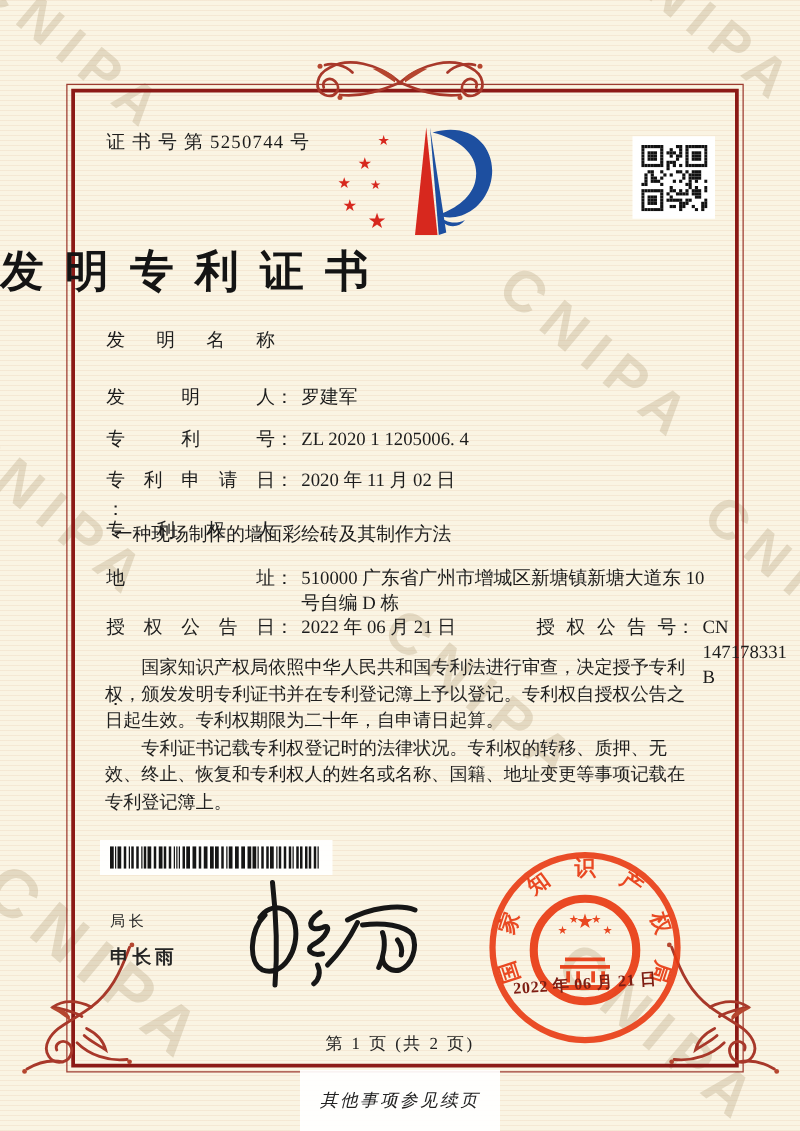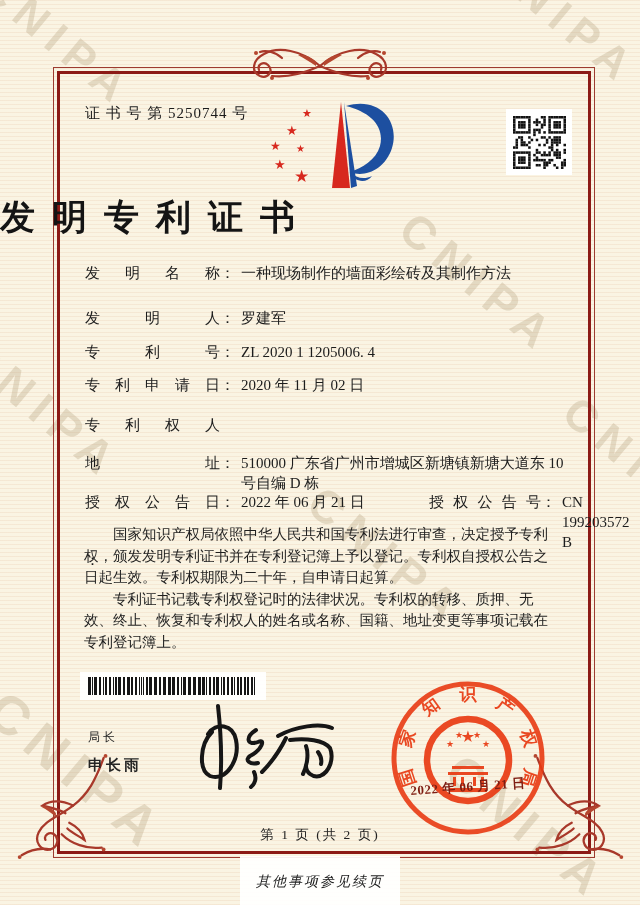--- a/index.html
+++ b/index.html
@@ -339,21 +339,21 @@
         <rect x="12.5" y="50" width="2.5" height="2.5" fill="#111"></rect>
         <rect x="15" y="50" width="2.5" height="2.5" fill="#111"></rect>
         <rect x="30" y="50" width="2.5" height="2.5" fill="#111"></rect>
         <rect x="42.5" y="50" width="2.5" height="2.5" fill="#111"></rect>
         <rect x="47.5" y="50" width="2.5" height="2.5" fill="#111"></rect>
       </svg>
   </div>
 
   <div class="title">发明专利证书</div>
 
-  <div class="frow" style="top:263px;">
+  <div class="frow" style="top:263px;flex-direction:column;">
     <span class="flabel">发明名称</span>
       <span class="fcolon">：</span>
     <span class="fvalue">一种现场制作的墙面彩绘砖及其制作方法</span>
   </div>
   <div class="frow" style="top:308px;justify-content:flex-end;">
     <span class="flabel">发明人</span>
       <span class="fcolon">：</span>
     <span class="fvalue">罗建军</span>
   </div>
   <div class="frow" style="top:342px;font-family:Liberation Serif, serif;">
@@ -374,21 +374,21 @@
     <span class="flabel">地址</span>
       <span class="fcolon">：</span>
     <span class="fvalue">510000 广东省广州市增城区新塘镇新塘大道东 10 号自编 D 栋</span>
   </div>
   <div class="frow" style="top:492px;">
     <span class="flabel">授权公告日</span>
       <span class="fcolon">：</span>
     <span class="fval-fixed">2022 年 06 月 21 日</span>
     <span class="flabel2">授权公告号</span>
       <span class="fcolon">：</span>
-    <span class="fvalue2">CN 199203572 B</span>
+    <span class="fvalue2">CN 147178331 B</span>
   </div>
 
   <div class="paras">
     <p>国家知识产权局依照中华人民共和国专利法进行审查，决定授予专利权，颁发发明专利证书并在专利登记簿上予以登记。专利权自授权公告之日起生效。专利权期限为二十年，自申请日起算。</p>
     <p>专利证书记载专利权登记时的法律状况。专利权的转移、质押、无效、终止、恢复和专利权人的姓名或名称、国籍、地址变更等事项记载在专利登记簿上。</p>
   </div>
 
   <div class="bcbox">
     <svg id="barcode-svg" width="170" height="18" viewBox="0 0 170 18">
         <rect x="0" y="0" width="3" height="18" fill="#161616"></rect>

